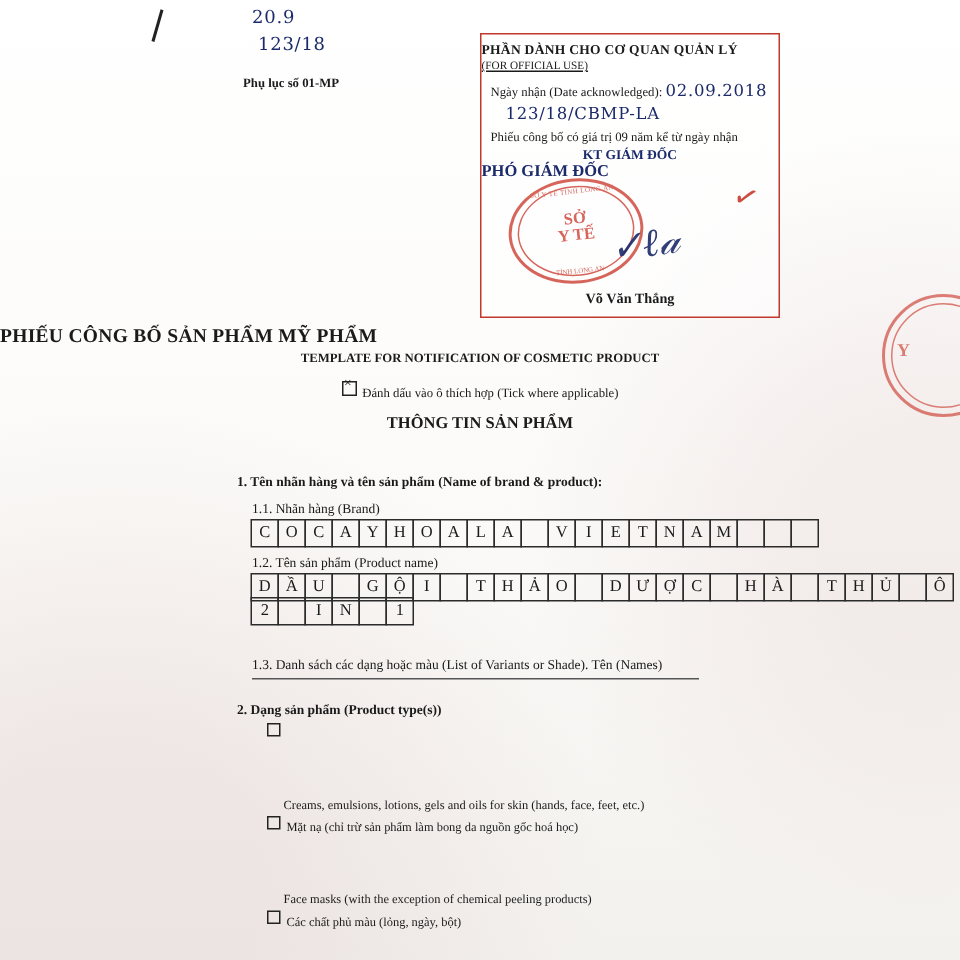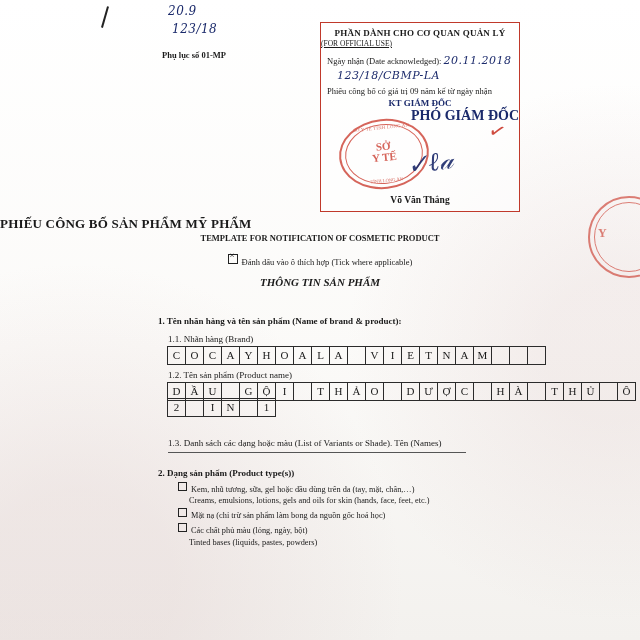--- a/index.html
+++ b/index.html
@@ -13,44 +13,43 @@
   .page{
     position:absolute;inset:0;
     background:
       radial-gradient(circle at 12% 92%, rgba(214,188,188,.25) 0 12%, rgba(255,255,255,0) 40%),
       radial-gradient(circle at 96% 55%, rgba(206,176,176,.18) 0 10%, rgba(255,255,255,0) 38%),
       linear-gradient(180deg,#ffffff 0%,#fbfaf8 55%,#f3f1ee 100%);
   }
   .handwrite{
     font-family:"DejaVu Serif", serif;
     color:#1b2a6b;
-    font-style:italic;
     letter-spacing:.5px;
   }
   
   #hw-date{position:absolute;left:168px;top:4px;font-size:12px;}
   #hw-code{position:absolute;left:172px;top:22px;font-size:12px;}
   #hw-slash{position:absolute;left:98px;top:6px;width:14px;height:22px;}
   #hw-slash:after{content:"";position:absolute;left:6px;top:0;width:1.5px;height:22px;background:#222;transform:rotate(16deg);}
 
   #phuluc{position:absolute;left:162px;top:50px;font-size:8.5px;font-weight:bold;}
 
   
   .offbox{
     position:absolute;left:320px;top:22px;width:198px;height:188px;
     border:1.6px solid #c0392b;
     background:rgba(255,255,255,.55);
     overflow:hidden;
   }
-  .offbox .t1{font-size:9px;font-weight:bold;text-align:center;margin-top:5px;letter-spacing:.2px;}
+  .offbox .t1{font-size:9px;font-weight:bold;margin-top:5px;letter-spacing:.2px;}
   .offbox .t2{font-size:7.5px;text-align:left;text-decoration:underline;margin-top:1px;}
   .offbox .line{font-size:8.5px;margin:6px 0 0 6px;}
   .offbox .hw{font-size:11px;}
   .offbox .sign1{font-size:9px;font-weight:bold;text-align:center;margin-top:2px;color:#1b2a6b;}
-  .offbox .sign2{font-size:14px;font-weight:bold;text-align:right;color:#1b2a6b;}
+  .offbox .sign2{font-size:11px;font-weight:bold;text-align:left;color:#1b2a6b;}
   .offbox .name{font-size:9.5px;font-weight:bold;text-align:center;position:absolute;bottom:6px;left:0;right:0;}
 
   
   .stamp{
     position:absolute;left:18px;top:96px;width:86px;height:66px;
     border:2px solid #cf4b3f;border-radius:50%;
     color:#cf4b3f;opacity:.85;
     transform:rotate(-6deg);
   }
   .stamp:before{
@@ -75,21 +74,21 @@
     position:absolute;right:-30px;top:196px;width:78px;height:78px;
     border:2px solid #cf4b3f;border-radius:50%;opacity:.7;color:#cf4b3f;
   }
   .stamp-right:before{content:"";position:absolute;inset:4px;border:1px solid #cf4b3f;border-radius:50%;}
   .stamp-right span{position:absolute;left:8px;top:28px;font-size:12px;font-weight:bold;}
 
   
   .title1{position:absolute;left:0;right:0;top:216px;text-align:left;font-size:13px;font-weight:bold;letter-spacing:.2px;}
   .title2{position:absolute;left:0;right:0;top:233px;text-align:center;font-size:8.5px;font-weight:bold;}
   .ticknote{position:absolute;left:228px;top:254px;font-size:8.5px;}
-  .title3{position:absolute;left:0;right:0;top:276px;text-align:center;font-size:11px;font-weight:bold;font-style:italic;}
+  .title3{position:absolute;left:0;right:0;top:276px;text-align:center;font-size:11px;font-weight:bold;}
   .title4{position:absolute;left:0;right:0;top:290px;text-align:center;font-size:8px;font-weight:bold;}
 
   
   .sec{position:absolute;font-size:9px;}
   #sec1{left:158px;top:316px;font-weight:bold;}
   #lbl11{left:168px;top:334px;}
   #lbl12{left:168px;top:370px;}
   #lbl13{left:168px;top:438px;}
   #sec2{left:158px;top:468px;font-weight:bold;}
 
@@ -101,41 +100,41 @@
   }
   #row-brand{left:168px;top:346px;}
   #row-prod1{left:168px;top:382px;}
   #row-prod2{left:168px;top:398px;}
 
   .dotline{position:absolute;left:168px;top:452px;width:298px;border-bottom:1px solid #555;}
 
   .types{position:absolute;left:178px;top:482px;font-size:8.3px;line-height:11.4px;}
   .types .item{margin-bottom:1.5px;}
   .types .chk{display:inline-block;width:7px;height:7px;border:1px solid #222;margin-right:4px;vertical-align:1px;}
-  .types .sub{display:block;margin-left:11px;}
+  .types .sub{display:block;margin-left:11px;margin-top:36px;}
   .tickbox{display:inline-block;width:7.5px;height:7.5px;border:1px solid #222;margin-right:4px;position:relative;vertical-align:1px;}
   .tickbox:after{content:"×";position:absolute;left:0.4px;top:-4.2px;font-size:9px;line-height:9px;}
 </style>
 </head>
 <body>
 
 <div class="page">
 
   <div id="hw-slash"></div>
   <div id="hw-date" class="handwrite">20.9</div>
   <div id="hw-code" class="handwrite">123/18</div>
   <div id="phuluc" class="sec">Phụ lục số 01-MP</div>
 
   <div class="offbox">
     <div class="t1">PHẦN DÀNH CHO CƠ QUAN QUẢN LÝ</div>
     <div class="t2">(FOR OFFICIAL USE)</div>
 
     <div class="line">
       <span>Ngày nhận (Date acknowledged):</span>
-      <span class="handwrite hw">20.11.2018</span>
+      <span class="handwrite hw">02.09.2018</span>
     </div>
 
     <div class="line handwrite hw" style="margin-top:2px;margin-left:16px;">123/18/CBMP-LA</div>
 
     <div class="line" style="margin-top:4px;">Phiếu công bố có giá trị 09 năm kể từ ngày nhận</div>
 
     <div class="sign1">KT GIÁM ĐỐC</div>
     <div class="sign2">PHÓ GIÁM ĐỐC</div>
 
     <div class="stamp">
@@ -222,18 +221,18 @@
       <div class="cell">N</div>
       <div class="cell"></div>
       <div class="cell">1</div>
     </div>
 
   <div class="sec" id="lbl13">1.3. Danh sách các dạng hoặc màu (List of Variants or Shade). Tên (Names)</div>
   <div class="dotline"></div>
 
   <div class="sec" id="sec2">2. Dạng sản phẩm (Product type(s))</div>
   <div class="types" id="type-list">
-      <div class="item"><span class="chk"></span><span>Kem, nhũ tương, sữa, gel hoặc dầu dùng trên da (tay, mặt, chân,…)</span><span class="sub">Creams, emulsions, lotions, gels and oils for skin (hands, face, feet, etc.)</span></div>
-      <div class="item"><span class="chk"></span><span>Mặt nạ (chỉ trừ sản phẩm làm bong da nguồn gốc hoá học)</span></div>
+      <div class="item"><span class="chk"></span><span class="sub">Creams, emulsions, lotions, gels and oils for skin (hands, face, feet, etc.)</span></div>
+      <div class="item"><span class="chk"></span><span>Mặt nạ (chỉ trừ sản phẩm làm bong da nguồn gốc hoá học)</span><span class="sub">Face masks (with the exception of chemical peeling products)</span></div>
       <div class="item"><span class="chk"></span><span>Các chất phủ màu (lỏng, ngày, bột)</span><span class="sub">Tinted bases (liquids, pastes, powders)</span></div>
     </div>
 
 </div>
 
 </body></html>

